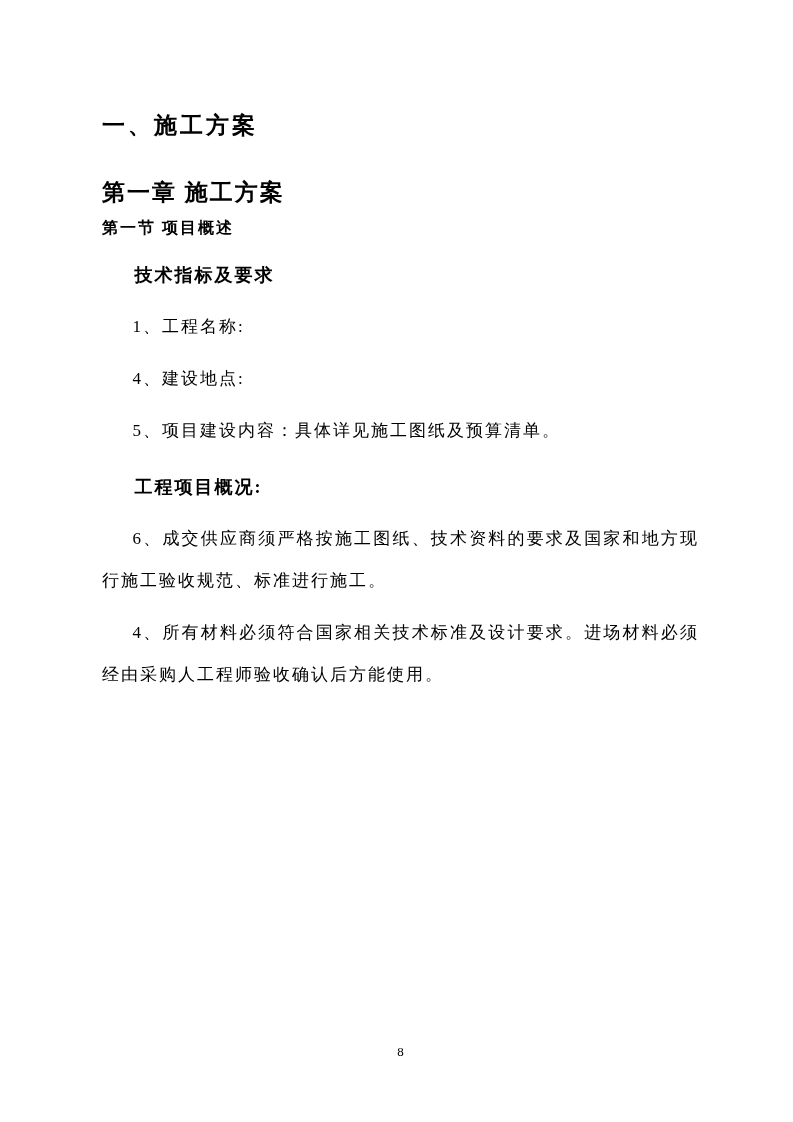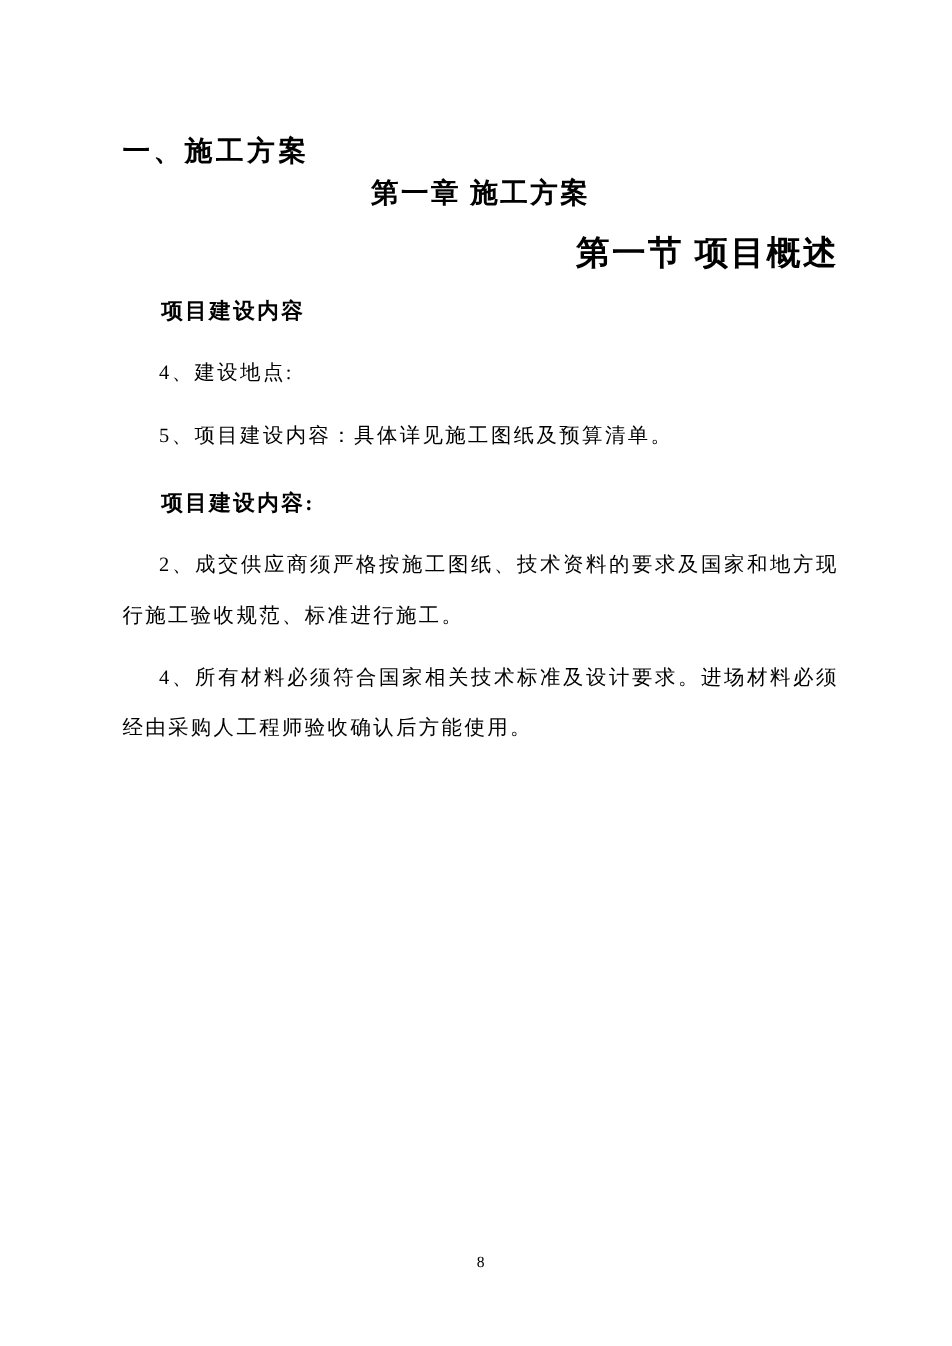--- a/index.html
+++ b/index.html
@@ -25,30 +25,30 @@
     font-weight: bold;
     letter-spacing: 3px;
     line-height: 26px;
     text-align: left;
   }
   .h2 {
     font-size: 23px;
     font-weight: bold;
     letter-spacing: 2px;
     line-height: 27px;
-    text-align: center;
-    margin-top: 0;
+    text-align: left;
+    margin-top: 32px;
   }
   .h3 {
-    font-size: 28px;
+    font-size: 16px;
     font-weight: bold;
     letter-spacing: 2px;
     line-height: 24px;
-    text-align: right;
-    margin-top: 18px;
+    text-align: left;
+    margin-top: 2px;
   }
   .subhead {
     font-size: 18px;
     font-weight: bold;
     letter-spacing: 2px;
     line-height: 42px;
     text-indent: 1.8em;
     margin-top: 6px;
   }
   .para {
@@ -75,30 +75,31 @@
 
 <div class="page">
   <div class="content">
 
     <div class="h1">一、施工方案</div>
 
     <div class="h2">第一章 施工方案</div>
 
     <div class="h3">第一节 项目概述</div>
 
-    <div class="subhead">项目建设内容</div>
+    <div class="subhead">技术指标及要求</div>
 
+    <div class="para">1、工程名称:</div>
 
     <div class="para">4、建设地点:</div>
 
     <div class="para">5、项目建设内容：具体详见施工图纸及预算清单。</div>
 
-    <div class="subhead">项目建设内容:</div>
+    <div class="subhead">工程项目概况:</div>
 
-    <div class="para">2、成交供应商须严格按施工图纸、技术资料的要求及国家和地方现行施工验收规范、标准进行施工。</div>
+    <div class="para">6、成交供应商须严格按施工图纸、技术资料的要求及国家和地方现行施工验收规范、标准进行施工。</div>
 
 
     <div class="para">4、所有材料必须符合国家相关技术标准及设计要求。进场材料必须经由采购人工程师验收确认后方能使用。</div>
 
   </div>
 
   <div class="page-number">8</div>
 </div>
 
 </body></html>

